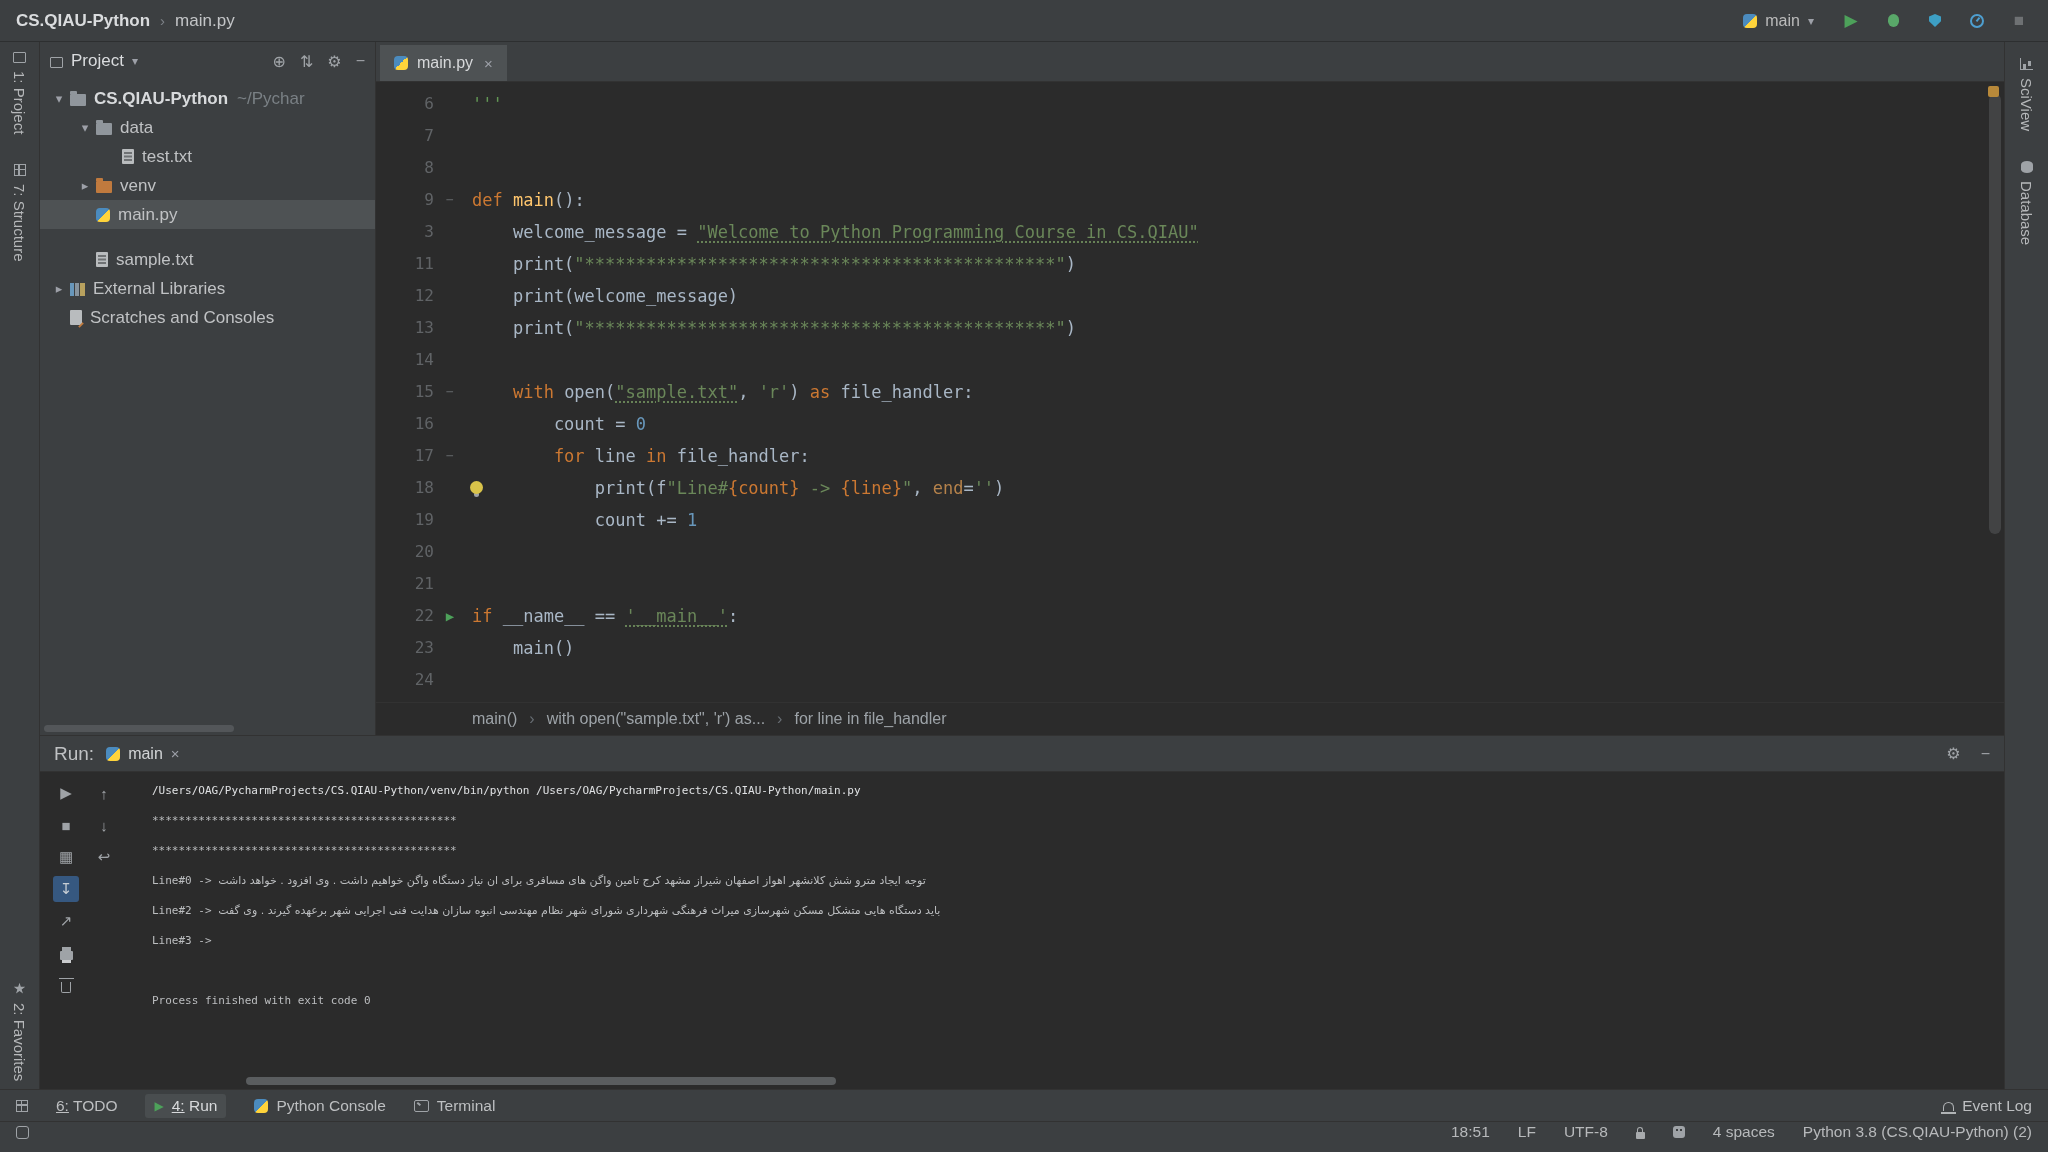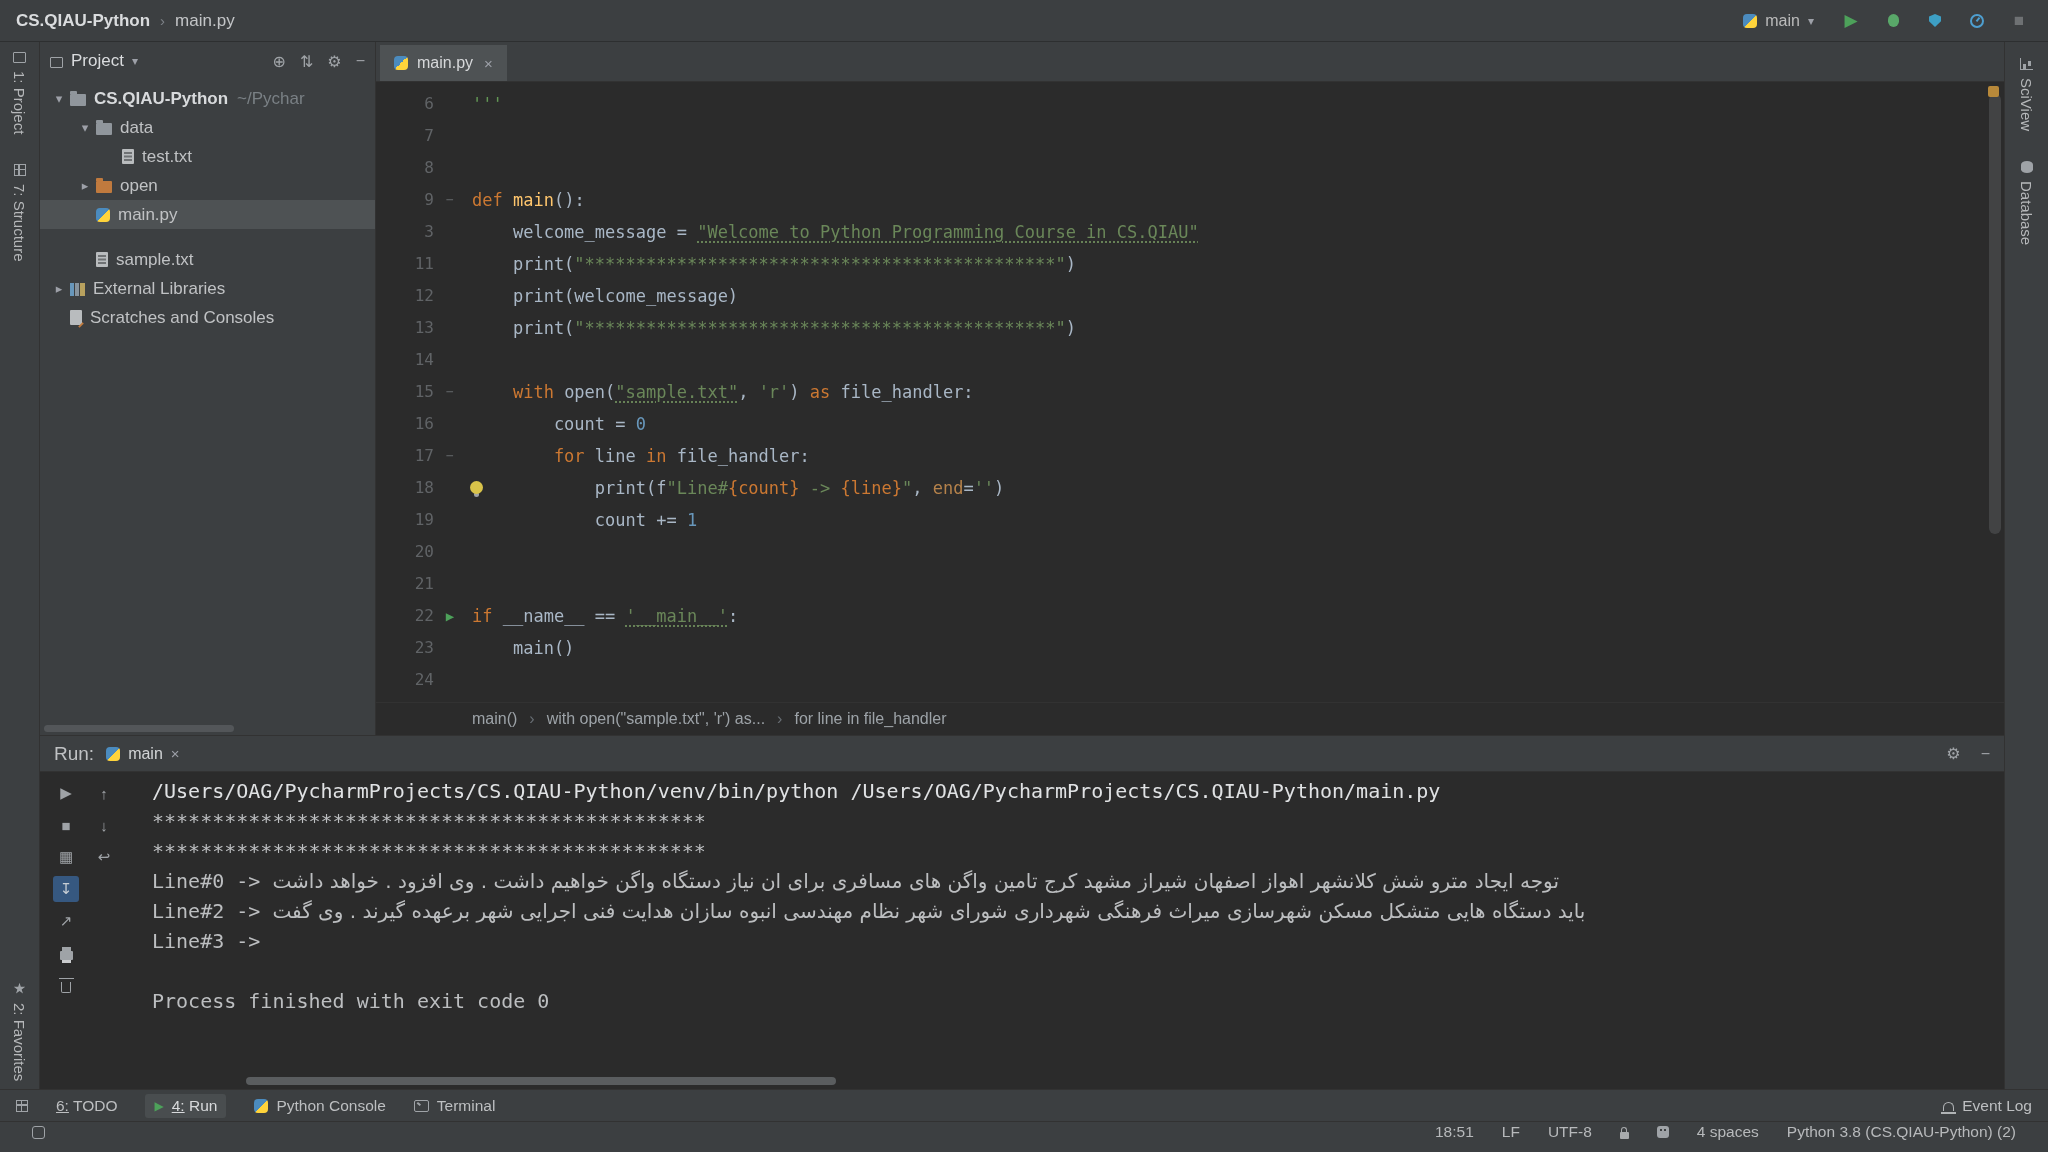--- a/index.html
+++ b/index.html
@@ -89,37 +89,37 @@
   .run-tab .close{ color:#9da0a8; font-size:15px; }
   .rh-icons{ margin-left:auto; display:flex; align-items:center; gap:20px;
              color:#9fa3a7; font-size:16px; }
   .run-body{ flex:1; min-height:0; display:flex; }
   .run-toolbar{ width:86px; flex:none; display:flex; gap:6px; padding:8px 0 0 10px; }
   .rt-col{ display:flex; flex-direction:column; gap:6px; align-items:center; width:32px; }
   .rt-btn{ width:26px; height:26px; display:flex; align-items:center; justify-content:center;
            color:#9fa3a7; font-size:15px; border-radius:3px; }
   .rt-btn.sel{ background:#365880; color:#c6cdd3; }
   .console{ flex:1; min-width:0; position:relative; overflow:hidden; padding:4px 0 0 26px;
-            font-family:"DejaVu Sans Mono","Liberation Mono",monospace; font-size:20px; color:#bcbec0; }
+            font-family:"DejaVu Sans Mono","Liberation Mono",monospace; font-size:11px; color:#bcbec0; }
   .cline{ height:30px; line-height:30px; white-space:pre; overflow:hidden; }
   .cline.cmd{ color:#e0e2e4; }
   .fa{ font-family:"DejaVu Sans",sans-serif; }
   .chthumb{ position:absolute; bottom:4px; left:120px; width:590px; height:8px;
             background:#5a5d5f; border-radius:4px; }
 
   
   .toolbtn-bar{ height:32px; background:#3c3f41; border-top:1px solid #323232;
                 display:flex; align-items:center; gap:28px; padding:0 16px; font-size:15.5px; }
   .tb-item{ display:flex; align-items:center; gap:8px; color:#bdbfc1; }
   .tb-item.active{ background:#494d4f; padding:3px 9px; border-radius:3px; color:#d8dadc; }
   .mn{ display:inline-block; }
   .mn::first-letter{ text-decoration:underline; }
   .tbb-right{ margin-left:auto; display:flex; align-items:center; gap:10px; }
   .statusbar{ height:21px; background:#3c3f41; border-top:1px solid #323232;
-              display:flex; align-items:center; padding:0 32px; font-size:15.5px; color:#b7b9bb; }
+              display:flex; align-items:center; padding:0 16px; font-size:15.5px; color:#b7b9bb; }
   .sb-right{ margin-left:auto; display:flex; align-items:center; gap:28px; }
 
   
   .ic{ display:inline-block; position:relative; flex:none; }
   .ipy{ width:16px; height:16px; border-radius:4px;
         background:linear-gradient(135deg,#4B8BBE 0 50%,#FFD43B 50% 100%); }
   .ipy.small{ width:14px; height:14px; }
   .ifolder{ width:16px; height:12px; background:#90969c; border-radius:1px; margin-top:3px; }
   .ifolder::before{ content:""; position:absolute; top:-3px; left:0; width:7px; height:3px;
                     background:#90969c; border-radius:1px 1px 0 0; }
@@ -247,21 +247,21 @@
                 <span class="tlabel">data</span>
               </div>
               <div class="trow" style="padding-left: 60px;">
                 <span class="arrow"></span>
                 <span class="ic ifile"></span>
                 <span class="tlabel">test.txt</span>
               </div>
               <div class="trow" style="padding-left: 34px;">
                 <span class="arrow">▸</span>
                 <span class="ic ifolder ex"></span>
-                <span class="tlabel">open</span>
+                <span class="tlabel">venv</span>
               </div>
               <div class="trow sel" style="padding-left: 34px;">
                 <span class="arrow"></span>
                 <span class="ic ipy small"></span>
                 <span class="tlabel">main.py</span>
               </div>
               <div class="trow" style="padding-left: 34px; margin-top: 16px;">
                 <span class="arrow"></span>
                 <span class="ic ifile"></span>
                 <span class="tlabel">sample.txt</span>

